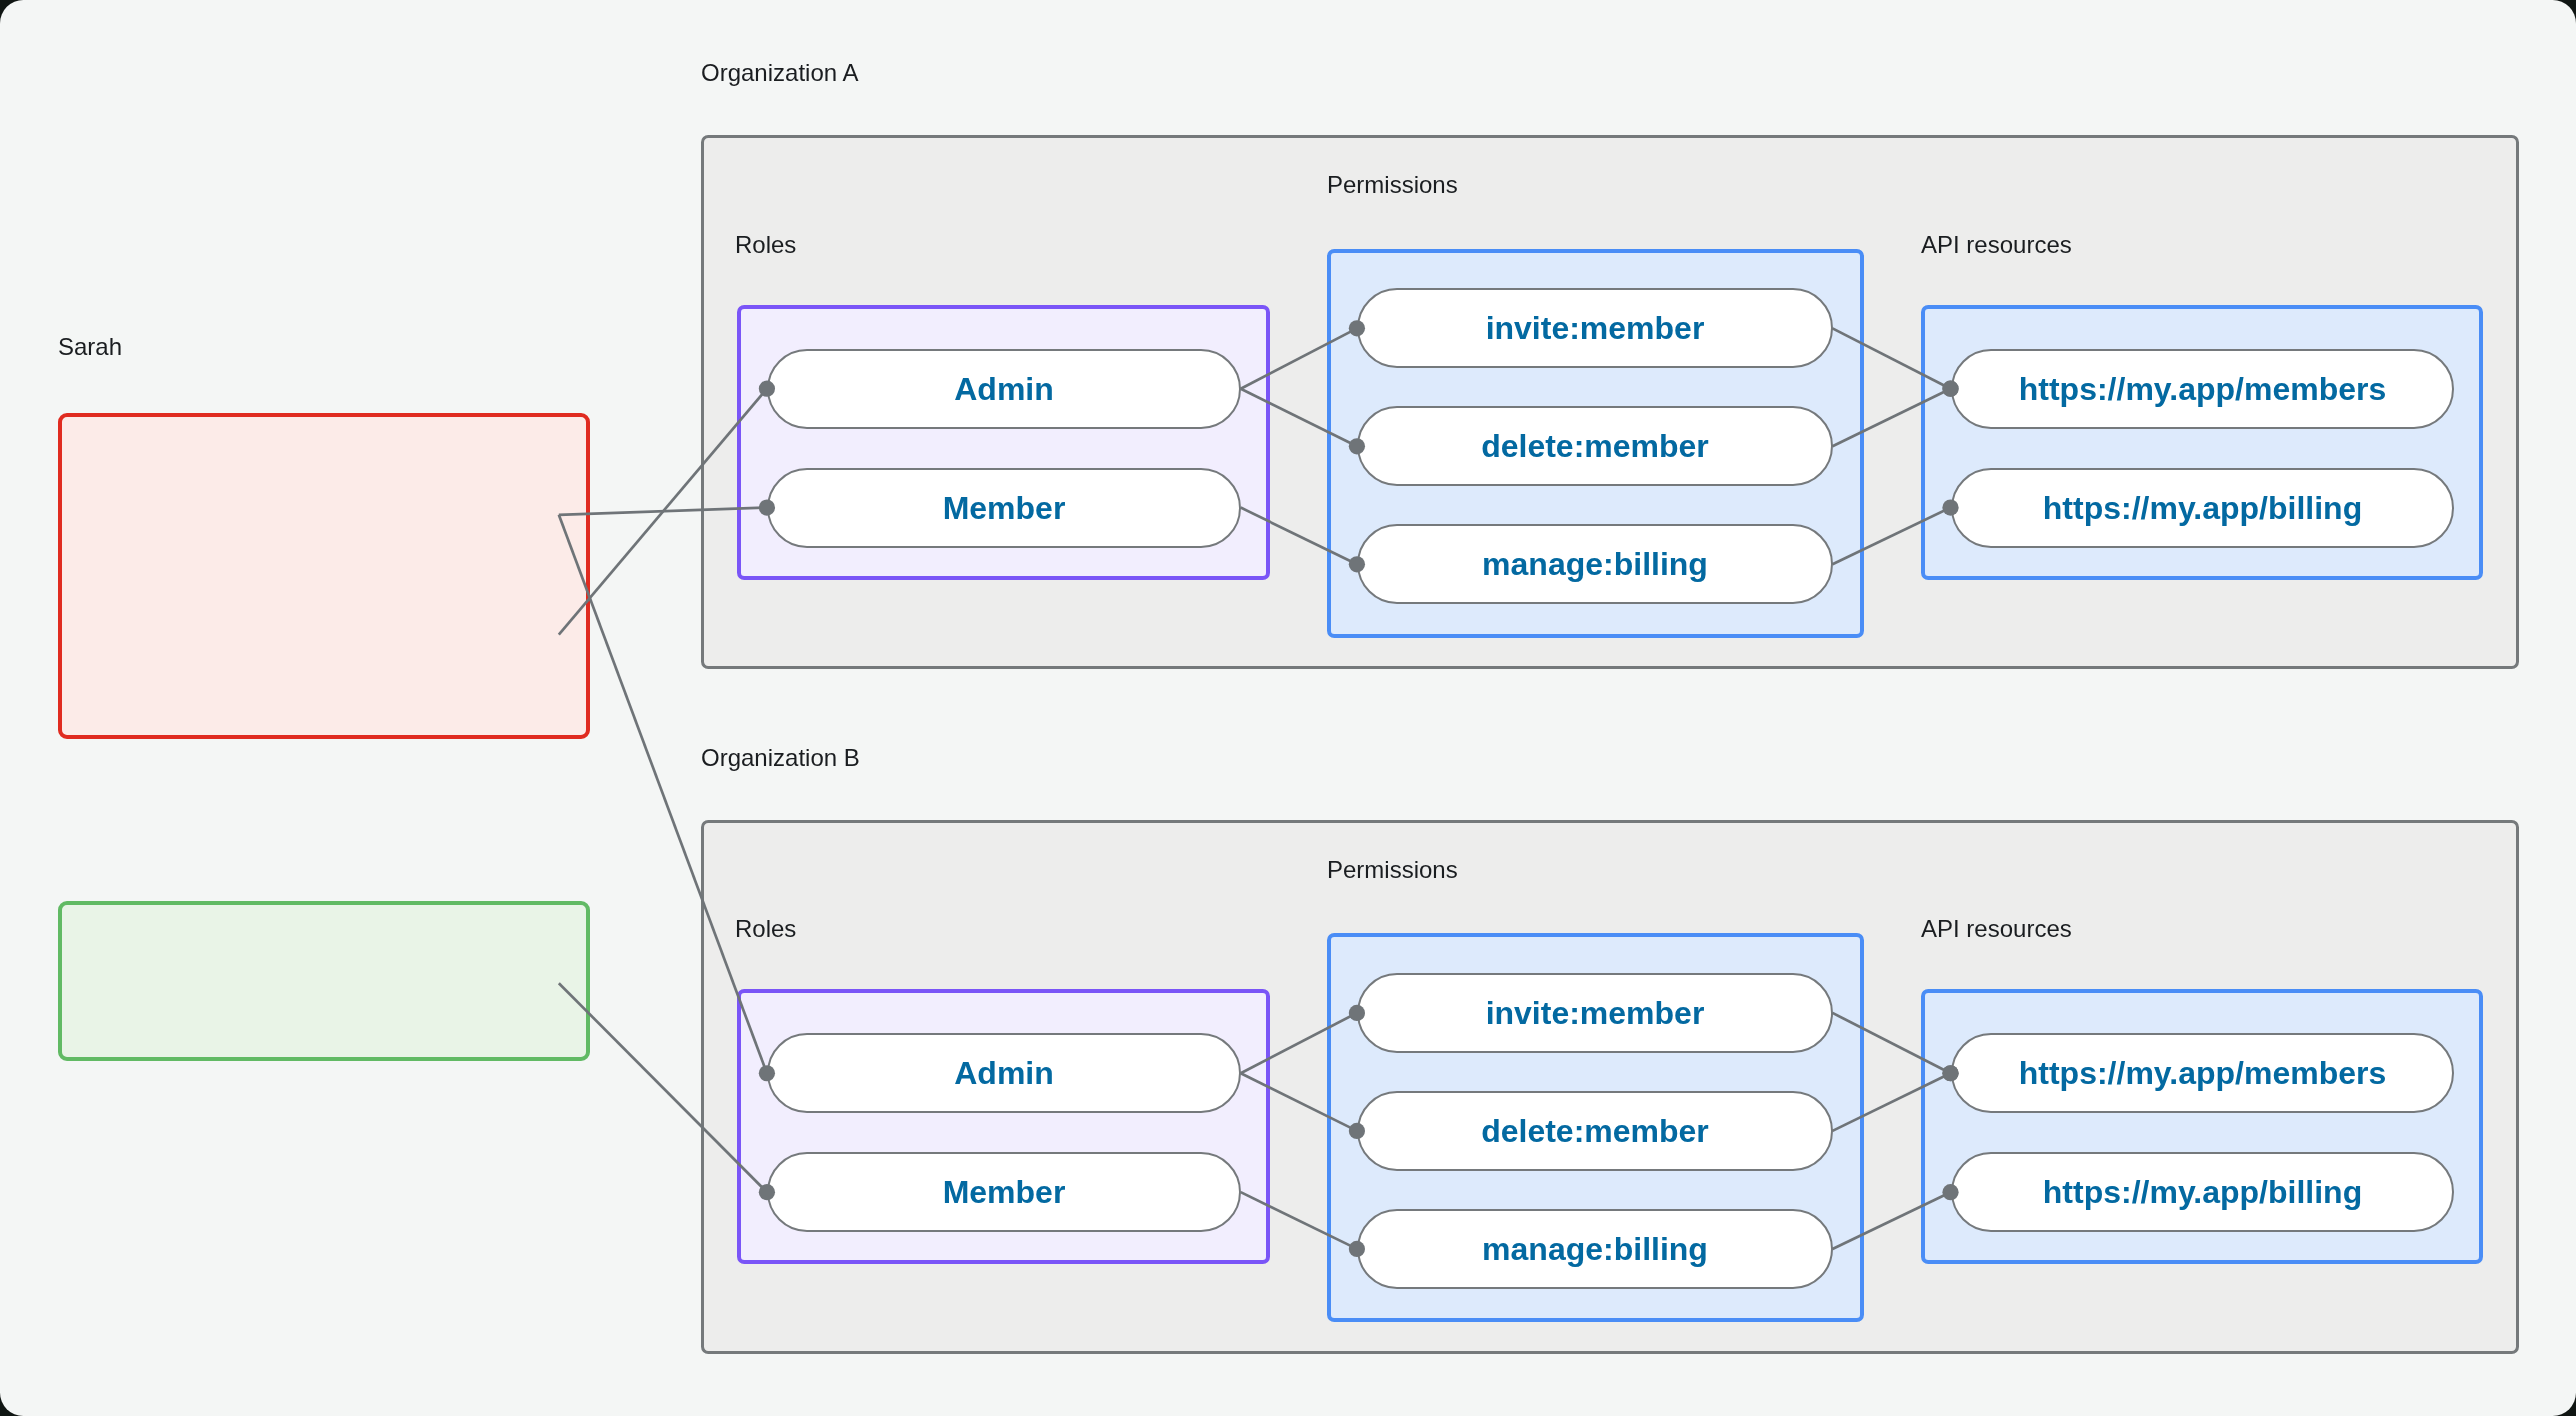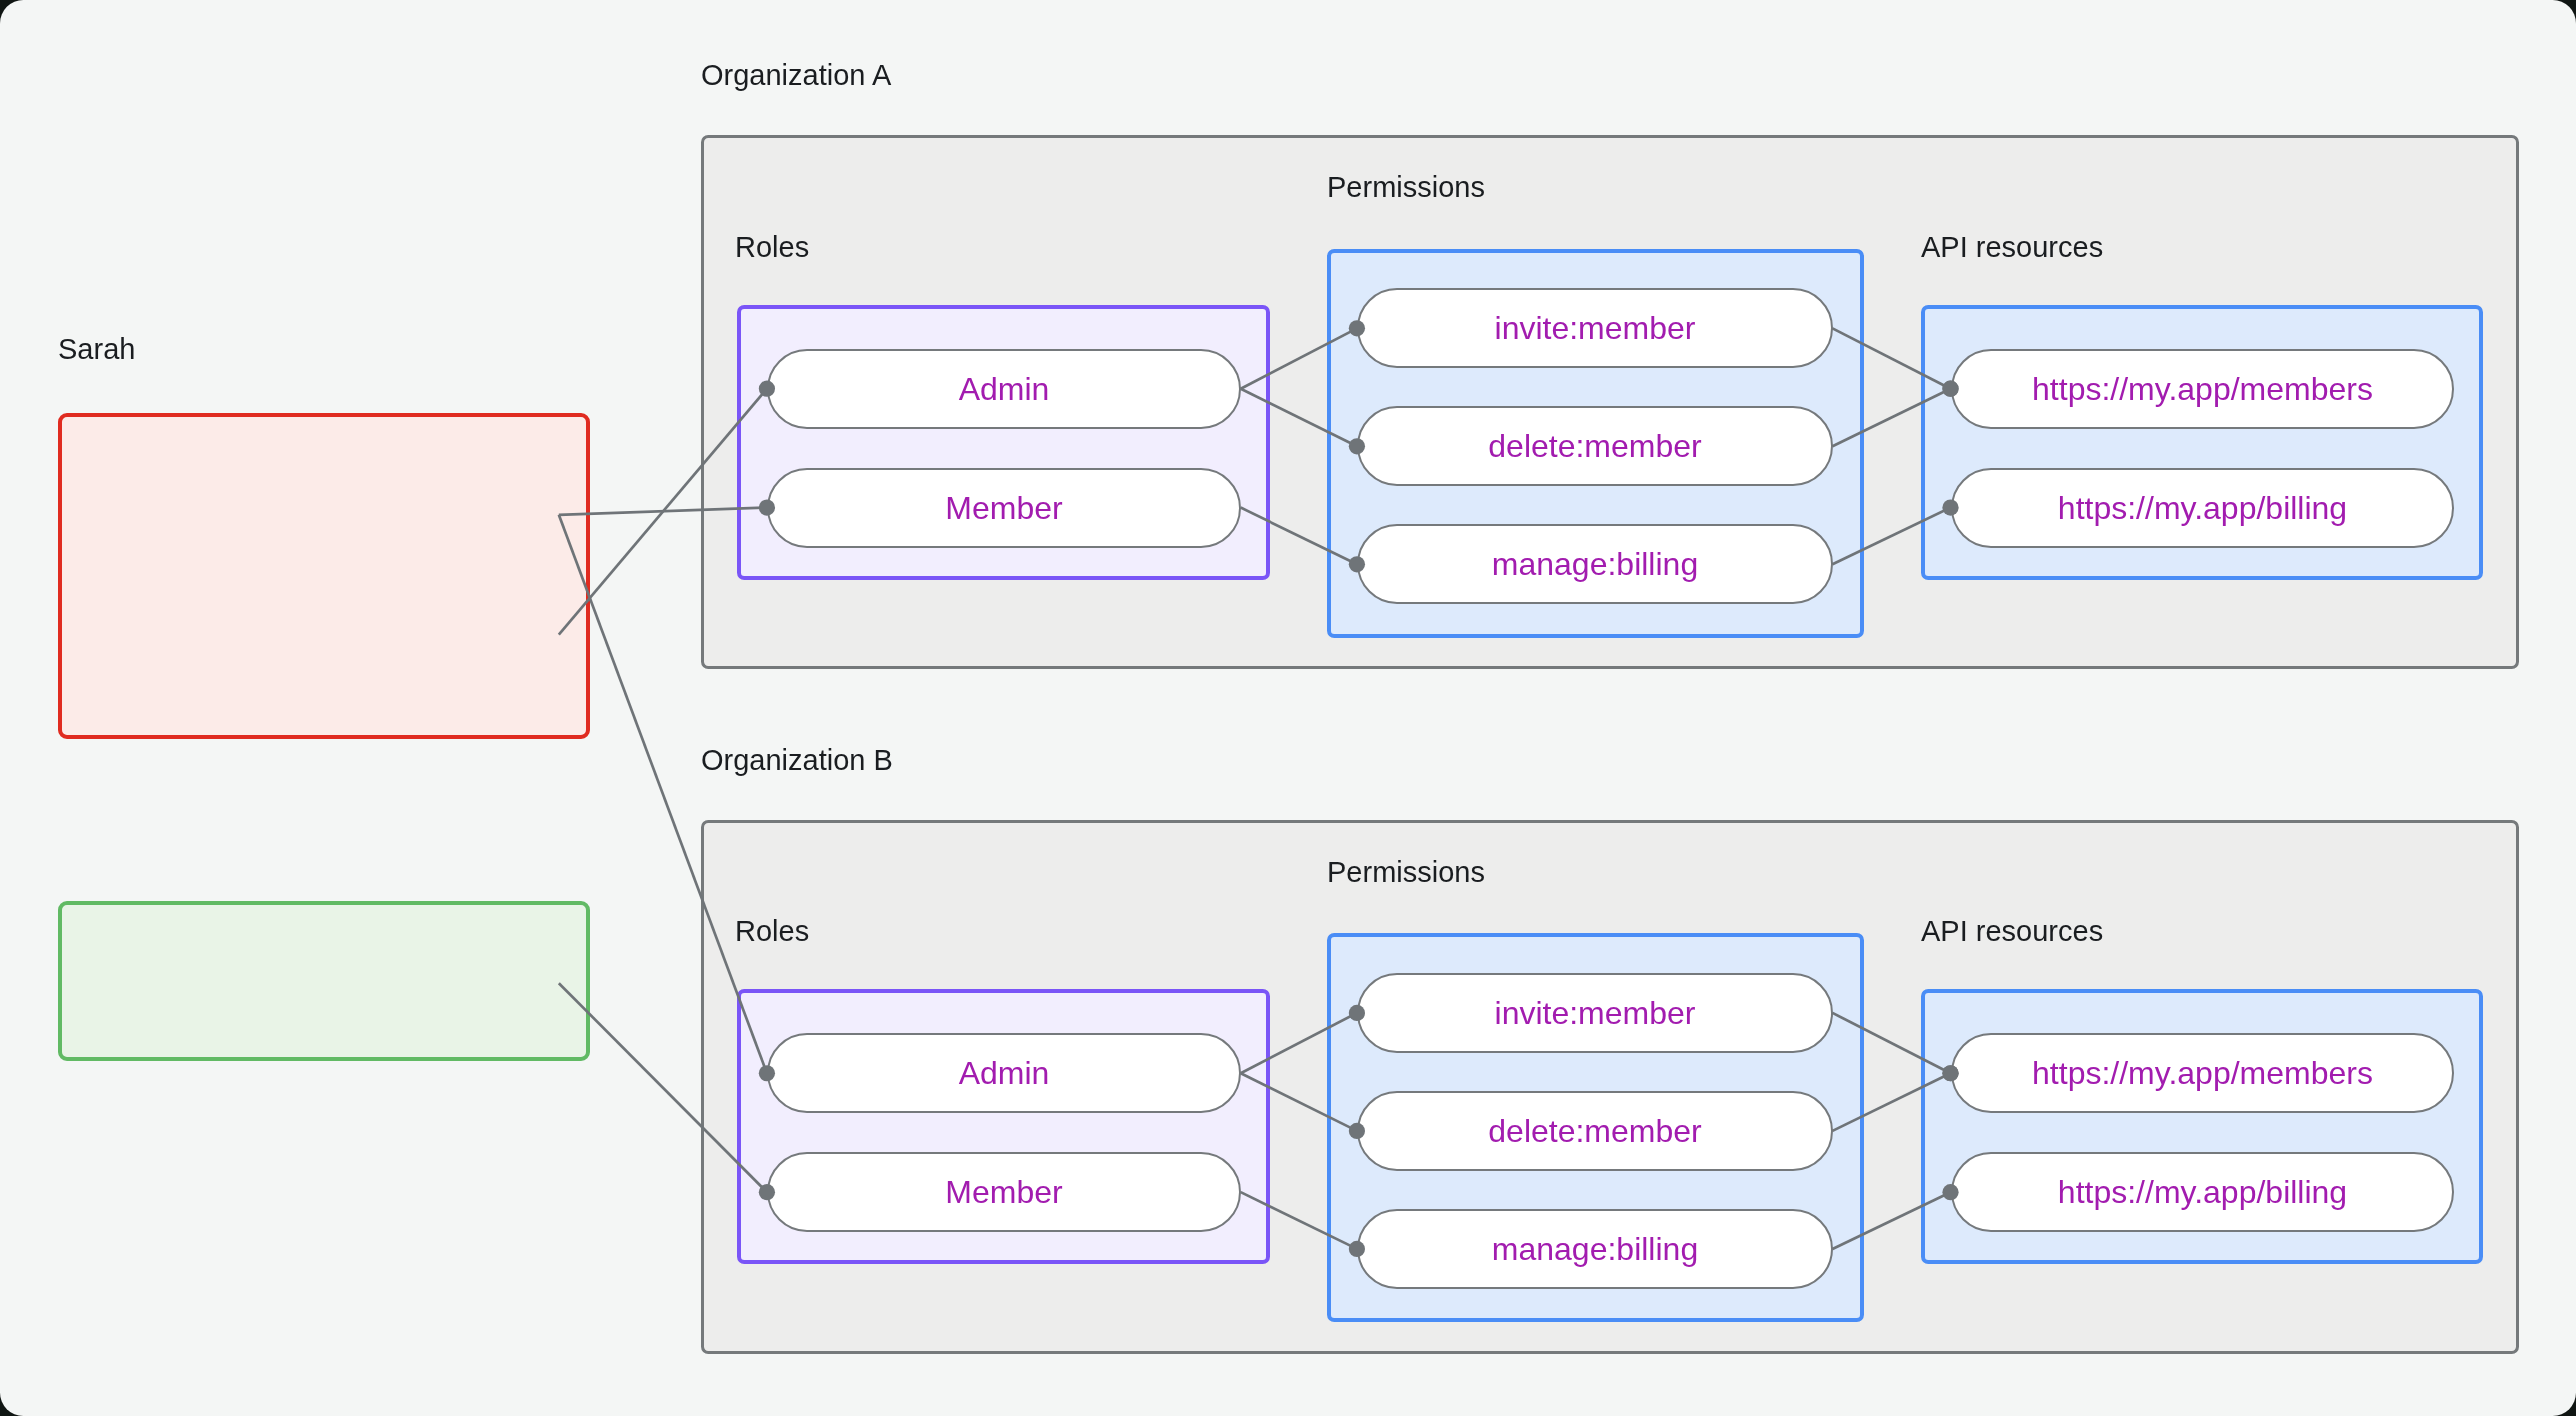--- a/index.html
+++ b/index.html
@@ -1,27 +1,27 @@
 <!DOCTYPE html>
 <html style="font-size:14.4px"><head>
 <meta charset="utf-8">
 <style>
   html,body{margin:0;padding:0;background:#101613;}
   body{width:2576px;height:1416px;font-family:"Liberation Sans",sans-serif;}
   #canvas{position:relative;width:2576px;height:1416px;background:#f4f6f5;border-radius:23.4px;overflow:hidden;}
-  .glabel{position:absolute;font-size:29px;font-weight:500;color:#1a1d20;white-space:nowrap;z-index:5;}
+  .glabel{position:absolute;font-size:24px;font-weight:500;color:#1a1d20;white-space:nowrap;z-index:5;}
   .gbox{position:absolute;box-sizing:border-box;z-index:1;}
   .gbox.orgbox{background:#ededec;border:3.6px solid #75797b;border-radius:7.2px;}
   .gbox.users{background:#fcebe8;border:4.5px solid #e02b20;border-radius:9px;}
   .gbox.m2m{background:#e9f4e7;border:4.5px solid #61ba64;border-radius:9px;}
   .gbox.roles{background:#f2eefe;border:4.5px solid #7a55f7;border-radius:7.2px;}
   .gbox.blue{background:#ddeafc;border:4.5px solid #4a8df6;border-radius:7.2px;}
   .pill{position:absolute;height:80px;box-sizing:border-box;background:#ffffff;border:2.7px solid #75797c;
         border-radius:41px;display:flex;align-items:center;justify-content:center;z-index:10;}
-  .pill span{font-size:32px;font-weight:400;color:#a21caf;white-space:nowrap;}
+  .pill span{font-size:32px;font-weight:700;color:#0369a1;white-space:nowrap;}
   #edge-layer{position:absolute;left:0;top:0;z-index:50;pointer-events:none;}
 </style>
 </head>
 <body>
 
 <div id="canvas">
 
   <div class="glabel" style="left:58px;top:333px">Sarah</div>
   <div class="gbox users" style="left:58px;top:413px;width:532px;height:326px"></div>
 

